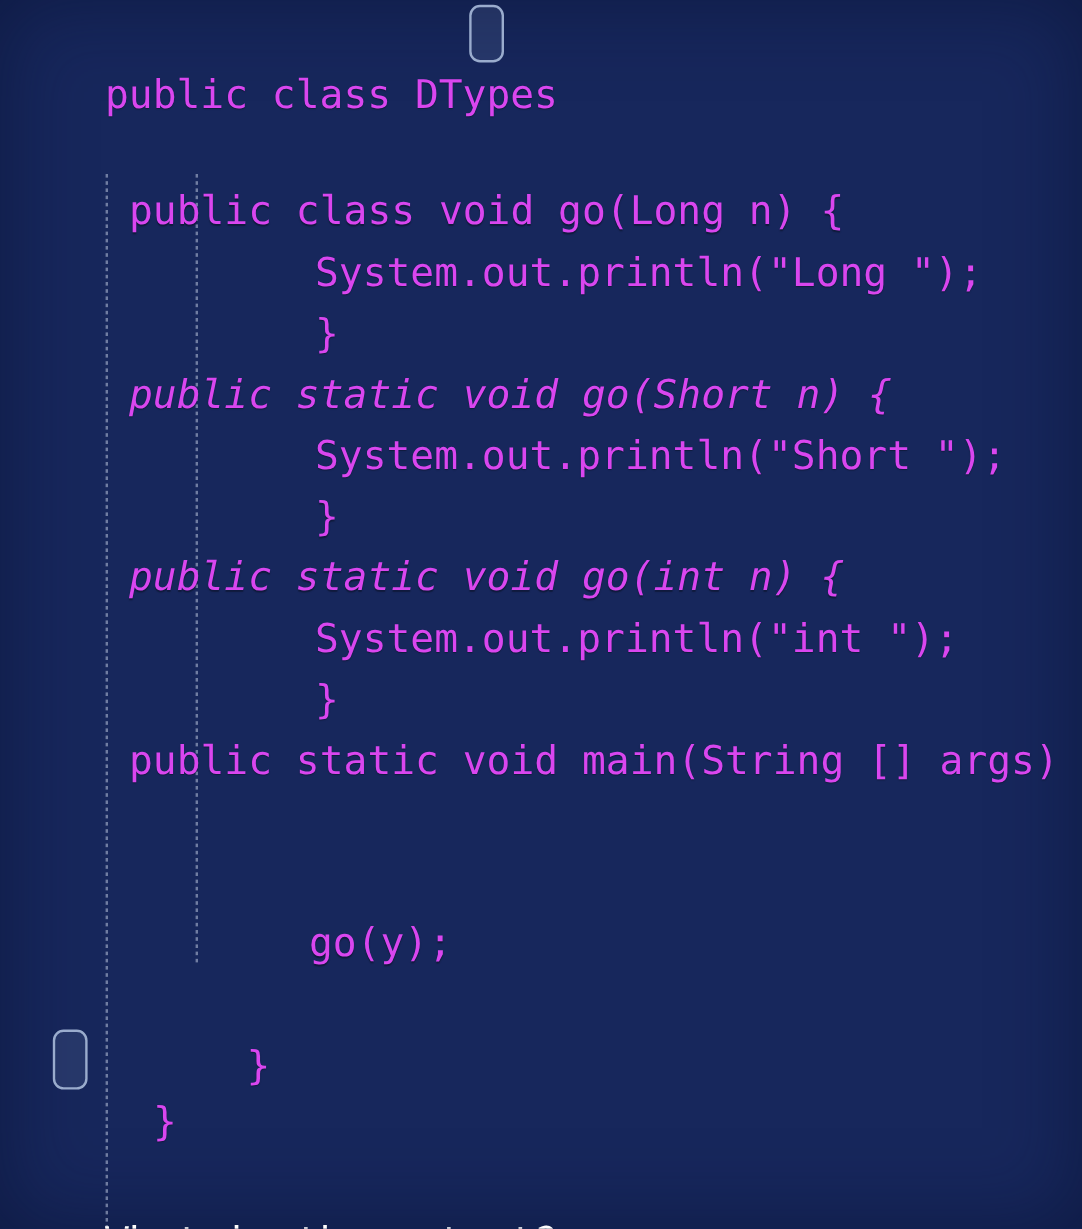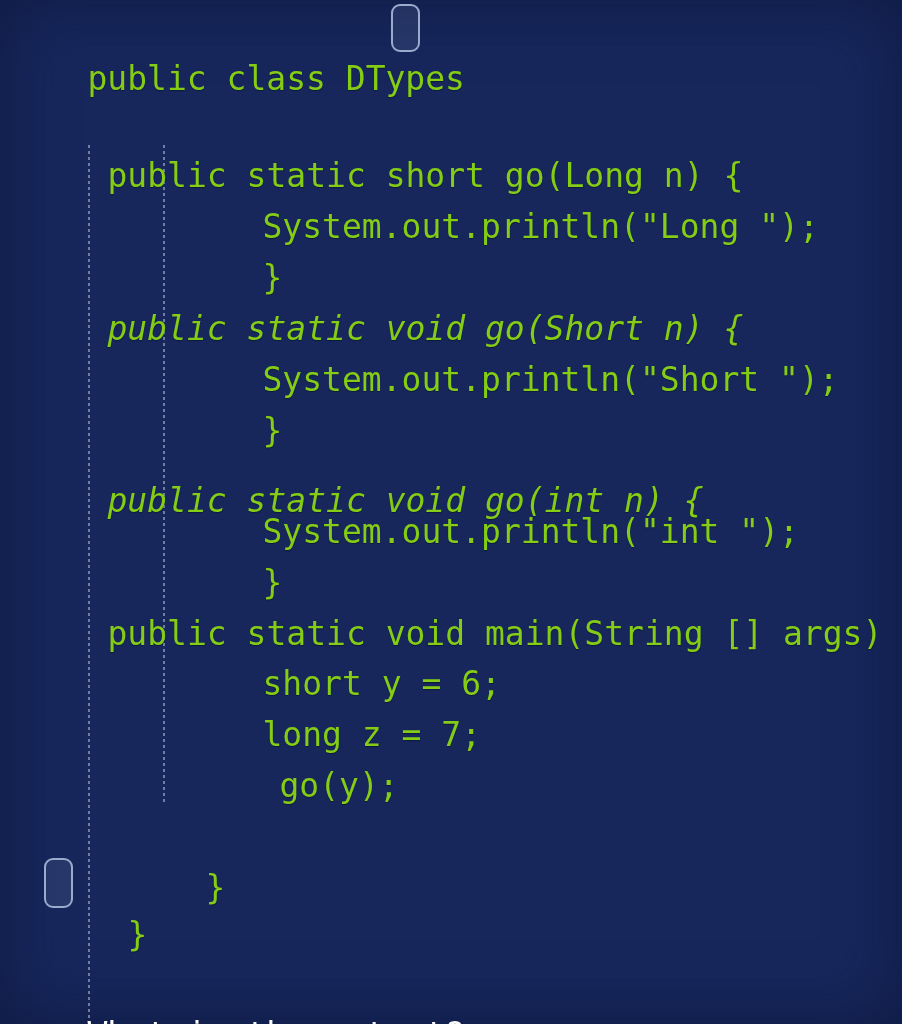--- a/index.html
+++ b/index.html
@@ -40,21 +40,21 @@
     pointer-events: none;
   }
 
   
   .code-line {
     position: absolute;
     left: 0;
     height: 51px;
     line-height: 51px;
     white-space: pre;
-    color: #84cc16;
+    color: #d946ef;
     font-size: 33px;
     font-family: "DejaVu Sans Mono", "Liberation Mono", monospace;
     letter-spacing: 0px;
     text-shadow: 0 1px 1px rgba(0,0,0,0.35);
   }
 
   .code-line .txt {
     display: inline-block;
     white-space: pre;
   }
@@ -87,21 +87,21 @@
 <div id="editor">
 
   <div class="indent-guide" style="left:88px; top:145px; height:879px;"></div>
   <div class="indent-guide" style="left:163px; top:145px; height:660px;"></div>
 
   <div class="code-line" style="left:8px; top:2px;">
     <span class="txt">public class DTypes </span>
   </div>
 
   <div class="code-line" style="left:28px; top:99px;">
-    <span class="txt">public static short go(Long n) {</span>
+    <span class="txt">public class void go(Long n) {</span>
   </div>
 
   <div class="code-line" style="left:183px; top:150px;">
     <span class="txt">System.out.println("Long ");</span>
   </div>
 
   <div class="code-line" style="left:183px; top:201px;">
     <span class="txt">}</span>
   </div>
 
@@ -110,45 +110,39 @@
   </div>
 
   <div class="code-line" style="left:183px; top:303px;">
     <span class="txt">System.out.println("Short ");</span>
   </div>
 
   <div class="code-line" style="left:183px; top:354px;">
     <span class="txt">}</span>
   </div>
 
-  <div class="code-line" style="left:28px; top:424px;font-style:italic;">
+  <div class="code-line" style="left:28px; top:404px;font-style:italic;">
     <span class="txt">public static void go(int n) {</span>
   </div>
 
   <div class="code-line" style="left:183px; top:455px;">
     <span class="txt">System.out.println("int ");</span>
   </div>
 
   <div class="code-line" style="left:183px; top:506px;">
     <span class="txt">}</span>
   </div>
 
   <div class="code-line" style="left:28px; top:557px;">
     <span class="txt">public static void main(String [] args) {</span>
   </div>
 
-  <div class="code-line" style="left:183px; top:607px;">
-    <span class="txt">short y = 6;</span>
-  </div>
 
-  <div class="code-line" style="left:183px; top:658px;">
-    <span class="txt">long z = 7;</span>
-  </div>
 
-  <div class="code-line" style="left:200px; top:709px;">
+  <div class="code-line" style="left:178px; top:709px;">
     <span class="txt">go(y);</span>
   </div>
 
 
   <div class="code-line" style="left:126px; top:811px;">
     <span class="txt">}</span>
   </div>
 
   <div class="code-line" style="left:48px; top:858px;">
     <span class="txt">}</span>

